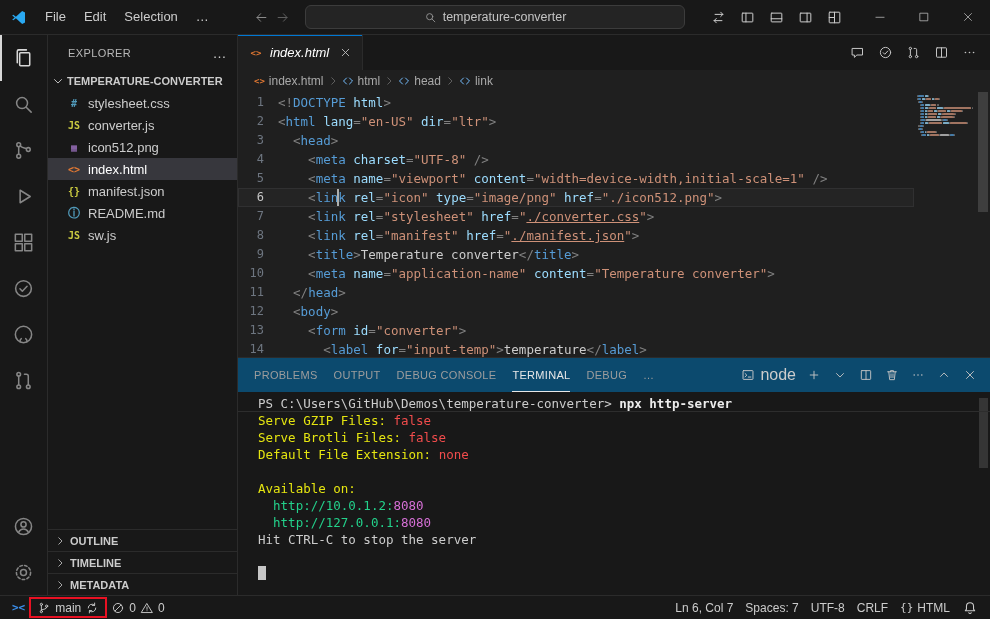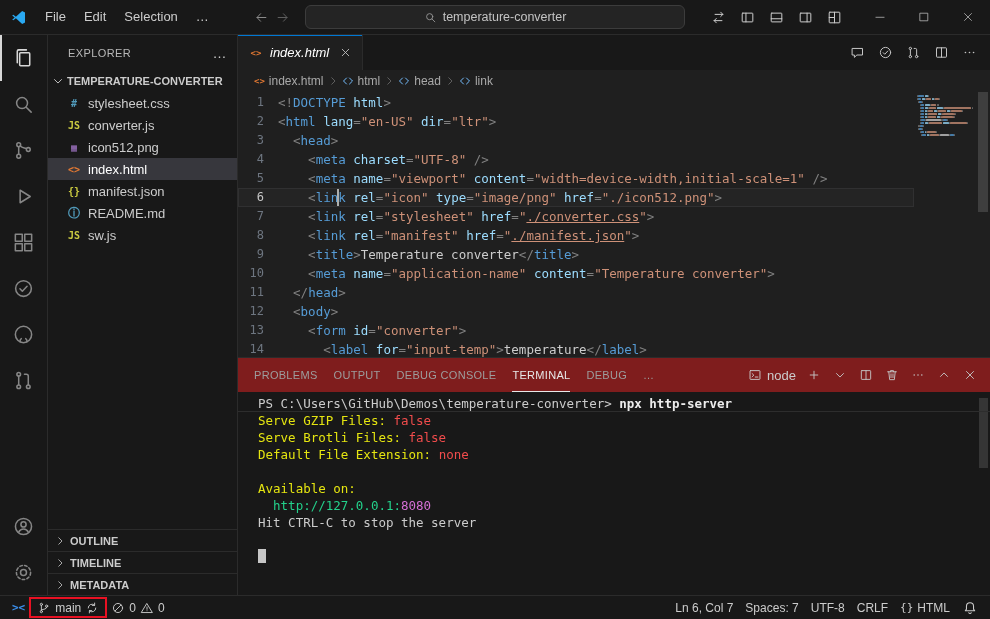--- a/index.html
+++ b/index.html
@@ -86,26 +86,26 @@
   .c-p { color: #808080; } .c-t { color: #569cd6; } .c-a { color: #9cdcfe; }
   .c-s { color: #ce9178; } .c-x { color: #cccccc; } .c-u { color: #ce9178; text-decoration: underline; text-align: center; }
 
   .minimap { flex: 0 0 56px; padding-top: 3px; background: #1f1f1f; }
   .mm-line { display: flex; height: 2px; margin: 0 3px 1px 3px; }
   .mm-line span { display: block; height: 2px; border-radius: .5px; opacity: .75; }
   .v-scroll { flex: 0 0 14px; position: relative; background: #1f1f1f; }
   .v-scroll .thumb { position: absolute; left: 2px; right: 2px; top: 0; height: 120px; background: rgba(121,121,121,.35); }
 
   
-  .panel { flex: 0 0 238px; display: flex; flex-direction: column; background: #7f1d1d; border-top: 1px solid #2b2b2b; }
+  .panel { flex: 0 0 238px; display: flex; flex-direction: column; background: #0c4a6e; border-top: 1px solid #2b2b2b; }
   .panel-header { height: 34px; flex: 0 0 34px; display: flex; align-items: center; padding: 0 8px 0 16px; }
   .ptab { height: 34px; display: flex; align-items: center; margin-right: 16px; font-size: 11px; letter-spacing: .3px; color: #9d9d9d; border-bottom: 1px solid transparent; cursor: pointer; }
   .ptab.active { color: #e7e7e7; border-bottom-color: #e7e7e7; }
   .panel-right { margin-left: auto; display: flex; align-items: center; gap: 4px; color: #c5c5c5; }
-  .term-profile { display: flex; align-items: center; gap: 5px; font-size: 13px; color: #cccccc; margin-right: 2px; cursor: pointer; }
+  .term-profile { display: flex; align-items: center; gap: 5px; font-size: 16px; color: #cccccc; margin-right: 2px; cursor: pointer; }
   .pa-icon { width: 24px; height: 22px; display: flex; align-items: center; justify-content: center; border-radius: 4px; color: #c5c5c5; cursor: pointer; }
   .pa-icon svg { width: 14px; height: 14px; }
 
   .terminal { flex: 1; position: relative; padding: 3px 14px 0 20px; font-family: "DejaVu Sans Mono", monospace; font-size: 12.5px; line-height: 17px; overflow: hidden; background: #181818; }
   .t-line { height: 17px; white-space: pre; position: relative; }
   .t-line.sep::after { content: ''; position: absolute; left: -20px; right: -14px; bottom: 0; border-bottom: 1px solid #2d2d2d; }
   .tf { color: #cccccc; } .tb { color: #ececec; font-weight: 700; }
   .ty { color: #e5e510; } .tc { color: #29b8db; } .tr { color: #f14c4c; }
   .tg { color: #23d18b; } .tm { color: #d670d6; }
   .cursor { display: inline-block; width: 8px; height: 14px; background: #c6c6c6; vertical-align: -2px; }
@@ -725,20 +725,21 @@
           </div>
         </div>
         <div class="terminal" id="terminal">
           <div class="t-scroll"></div>
         <div class="t-line sep"><span class="tf">PS C:\Users\GitHub\Demos\temperature-converter&gt; </span><span class="tb">npx http-server</span></div>
             <div class="t-line"><span class="ty">Serve GZIP Files: </span><span class="tr">false</span></div>
             <div class="t-line"><span class="ty">Serve Brotli Files: </span><span class="tr">false</span></div>
             <div class="t-line"><span class="ty">Default File Extension: </span><span class="tr">none</span></div>
             <div class="t-line"></div>
             <div class="t-line"><span class="ty">Available on:</span></div>
+            <div class="t-line"><span class="tf">  </span><span class="tg">http://10.0.1.2:</span><span class="tm">8080</span></div>
             <div class="t-line"><span class="tf">  </span><span class="tg">http://127.0.0.1:</span><span class="tm">8080</span></div>
             <div class="t-line"><span class="tf">Hit CTRL-C to stop the server</span></div>
             <div class="t-line"></div>
             <div class="t-line"><span class="cursor"></span></div>
           </div>
       </div>
 
     </div>
   </div>
 

